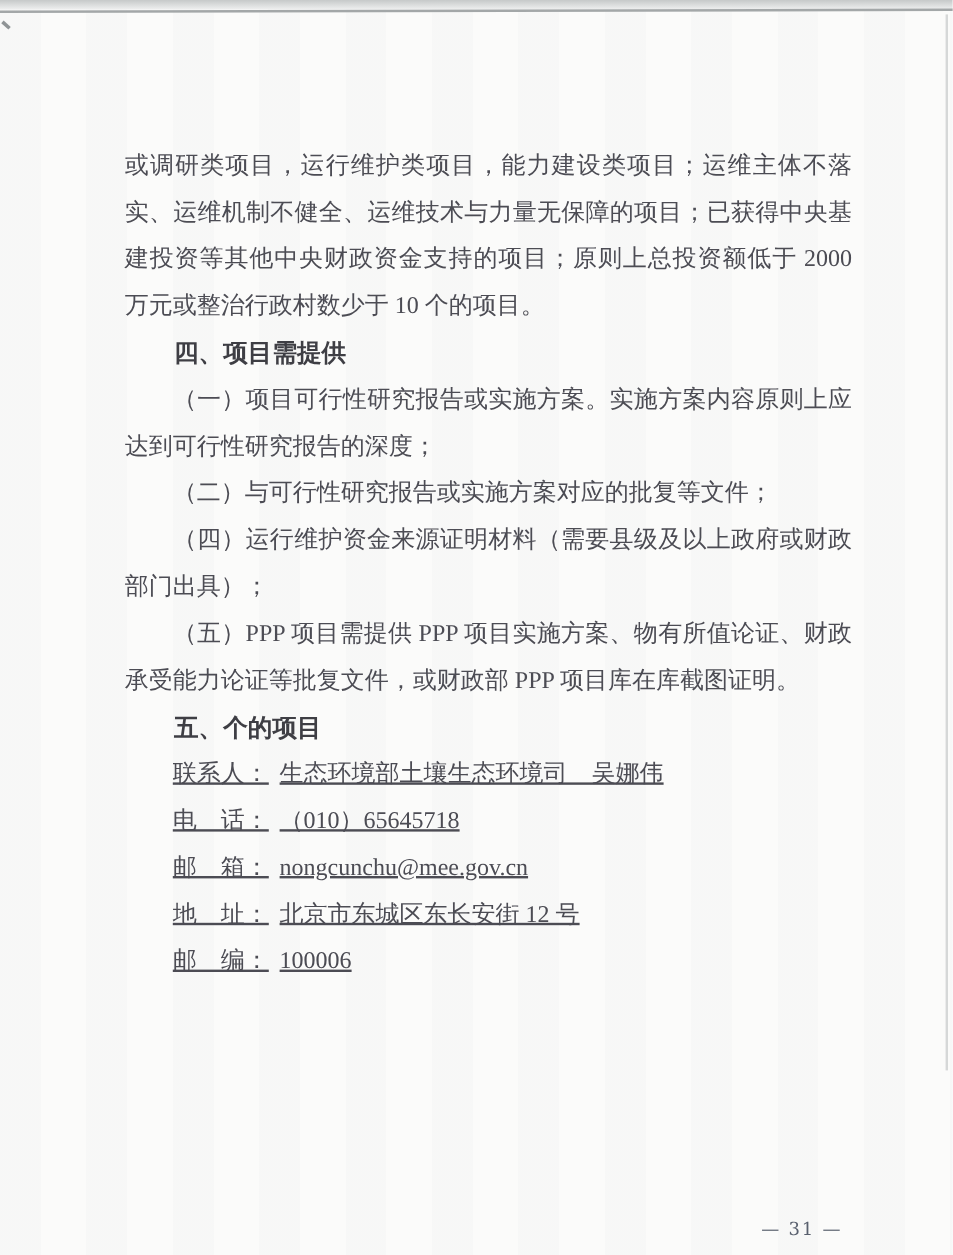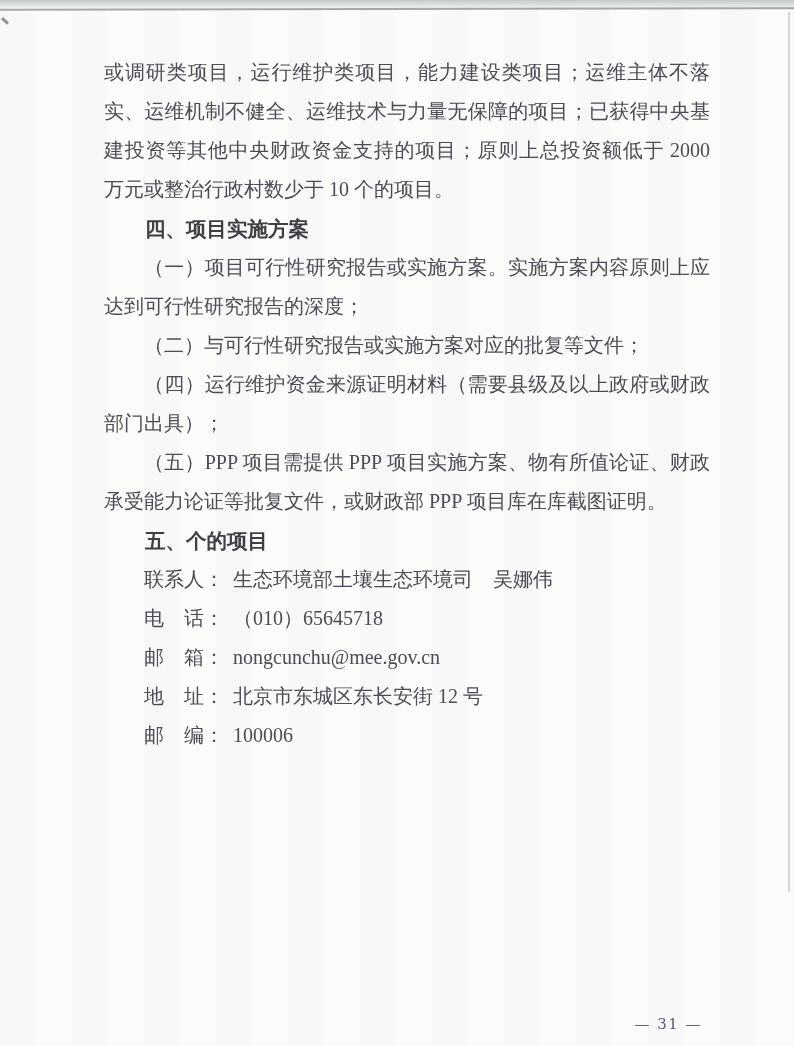--- a/index.html
+++ b/index.html
@@ -29,33 +29,33 @@
     background: #d6d8d8;
   }
   .scan-corner-mark {
     position: absolute; top: 19px; left: 0; width: 8px; height: 3px;
     background: #90959700; border-top: 3px solid #8f9496;
     transform: rotate(42deg);
   }
   
   .content {
     position: absolute; left: 104px; top: 0; width: 606px;
-    padding-top: 53px;
+    padding-top: 119px;
     font-size: 20px; line-height: 39px;
     color: #4c4c54;
     text-align: justify;
   }
   .content p, .content h2 { margin: 0; padding: 0; }
   .indent { text-indent: 2em; }
   .heading {
     font-family: "Liberation Sans", "DejaVu Sans", sans-serif;
     font-weight: 700; font-size: 20.5px; color: #3e3e44;
     text-indent: 2em; text-align: left; line-height: 39px;
   }
-  .contact-line { text-indent: 2em; text-align: left; }
+  .contact-line { text-indent: 2em; text-align: left; text-decoration: underline; }
   .contact-value { margin-left: 9px; }
   .page-number {
     position: absolute; right: 92px; bottom: 13px;
     font-size: 15px; letter-spacing: 1.5px; color: #59606e;
     font-family: "DejaVu Serif", serif;
   }
 </style>
 </head>
 <body>
 
@@ -63,21 +63,21 @@
 
   <div class="scan-top-strip"></div>
   <div class="scan-top-line"></div>
   <div class="scan-right-line"></div>
   <div class="scan-corner-mark"></div>
 
   <div class="content">
 
     <p>或调研类项目，运行维护类项目，能力建设类项目；运维主体不落实、运维机制不健全、运维技术与力量无保障的项目；已获得中央基建投资等其他中央财政资金支持的项目；原则上总投资额低于 2000 万元或整治行政村数少于 10 个的项目。</p>
 
-    <h2 class="heading">四、项目实施方案</h2>
+    <h2 class="heading">四、项目需提供</h2>
 
 
     <p class="indent">（一）项目可行性研究报告或实施方案。实施方案内容原则上应达到可行性研究报告的深度；</p>
 
     <p class="indent">（二）与可行性研究报告或实施方案对应的批复等文件；</p>
 
 
     <p class="indent">（四）运行维护资金来源证明材料（需要县级及以上政府或财政部门出具）；</p>
 
     <p class="indent">（五）PPP 项目需提供 PPP 项目实施方案、物有所值论证、财政承受能力论证等批复文件，或财政部 PPP 项目库在库截图证明。</p>

